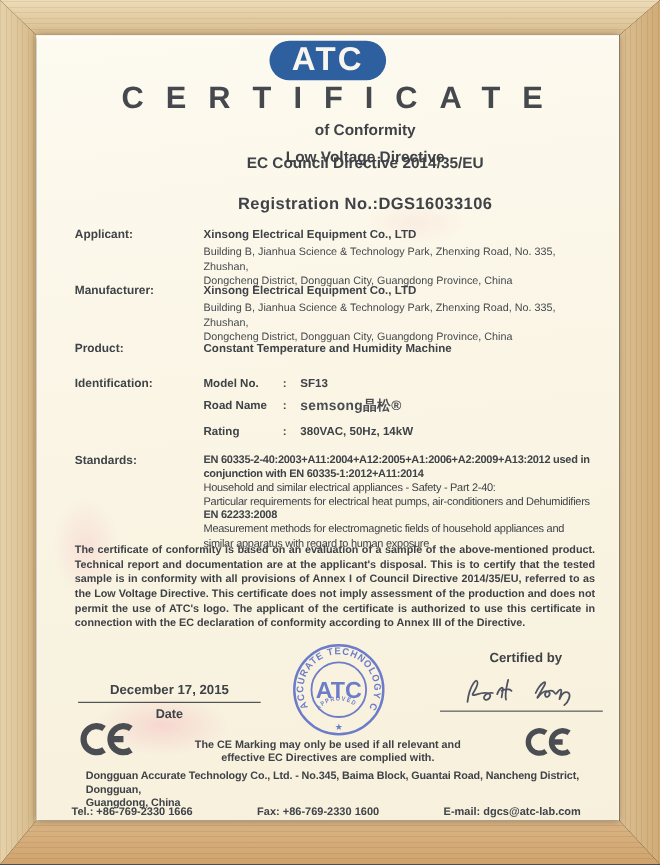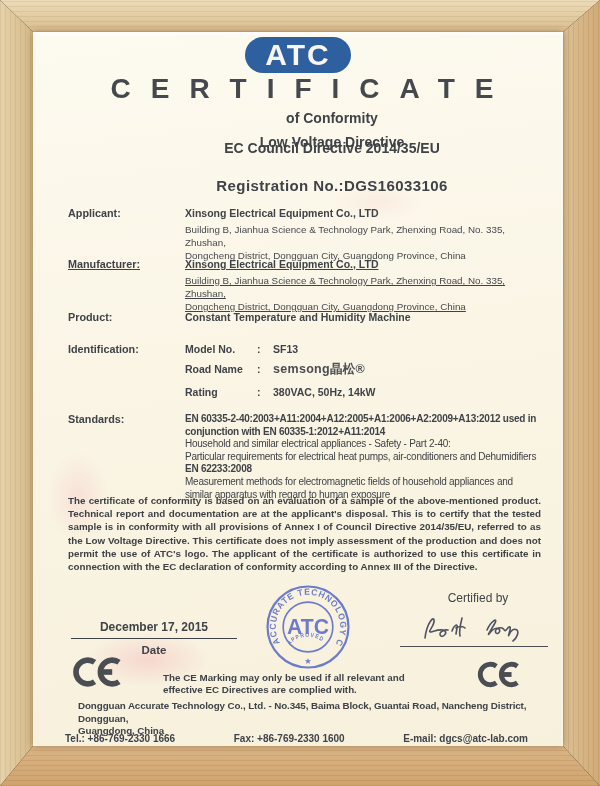--- a/index.html
+++ b/index.html
@@ -61,46 +61,46 @@
   .dir1{top:108px;font-size:14px;font-weight:bold;}
   .dir2{top:102px;font-size:14px;font-weight:bold;}
   .reg{top:145px;font-size:15px;font-weight:bold;letter-spacing:.4px;}
 
   
   .row{left:35px;width:473px;display:grid;grid-template-columns:117px 1fr;}
   .lbl{font-size:10.8px;font-weight:bold;}
   .val-name{font-size:10.5px;font-weight:bold;margin-bottom:4px;}
   .addr{font-size:9.8px;line-height:13px;color:#46494e;}
   .r-applicant{top:175px;}
-  .r-manufacturer{top:226px;text-decoration:underline;}
+  .r-manufacturer{top:226px;}
   .r-product{top:279px;}
   .r-ident{top:311px;}
   .r-standards{top:381px;}
   .ident-sub{display:grid;grid-template-columns:72px 16px 1fr;margin-bottom:8px;font-size:10.5px;font-weight:bold;}
   .brandname{font-size:12.5px;font-weight:bold;letter-spacing:.3px;color:#4a4d52;margin-top:-2px;}
   .std{font-size:10px;line-height:12.6px;letter-spacing:-.25px;}
   .std .b{font-weight:bold;}
 
   .decl{
     top:462px;left:35px;width:473px;
     font-size:9.8px;font-weight:bold;line-height:13.2px;text-align:justify;color:#3e4146;
   }
 
   
   .stamp{left:229px;top:549px;width:92px;height:92px;opacity:.88;}
-  .certified{left:372px;top:559px;width:146px;text-align:center;font-size:12px;font-weight:normal;}
+  .certified{left:372px;top:559px;width:146px;text-align:center;font-size:12px;font-weight:bold;}
   .signature{left:378px;top:576px;}
   .sig-line{left:367px;top:614px;width:148px;border-top:1.4px solid #4a4d52;}
   .datebox{left:38px;top:588px;width:166px;text-align:center;}
   .date-value{font-size:12px;font-weight:bold;padding-bottom:4px;border-bottom:1.6px solid #3f4348;}
   .date-label{margin-top:5px;font-size:11.5px;font-weight:bold;}
 
   .ce-left{left:38px;top:622px;}
   .ce-right{left:443px;top:627px;}
-  .notice{left:130px;top:640px;width:270px;font-size:9.8px;font-weight:bold;line-height:12.2px;}
+  .notice{left:130px;top:640px;width:270px;text-align:center;font-size:9.8px;font-weight:bold;line-height:12.2px;}
   .company{left:45px;top:668px;width:478px;font-size:9.8px;font-weight:bold;line-height:12.6px;letter-spacing:-.1px;}
   .contact{left:32px;top:701px;width:463px;display:flex;justify-content:space-between;font-size:10px;font-weight:bold;}
 
   .stamp text{fill:#5a6cc5;font-family:"Liberation Sans",sans-serif;}
   .stamp circle{stroke:#5a6cc5;fill:none;}
   .ce path{stroke:#4a4d52;fill:none;}
   .signature path{stroke:#4f5261;fill:none;stroke-width:1.6;stroke-linecap:round;}
 </style>
 </head>
 <body>

